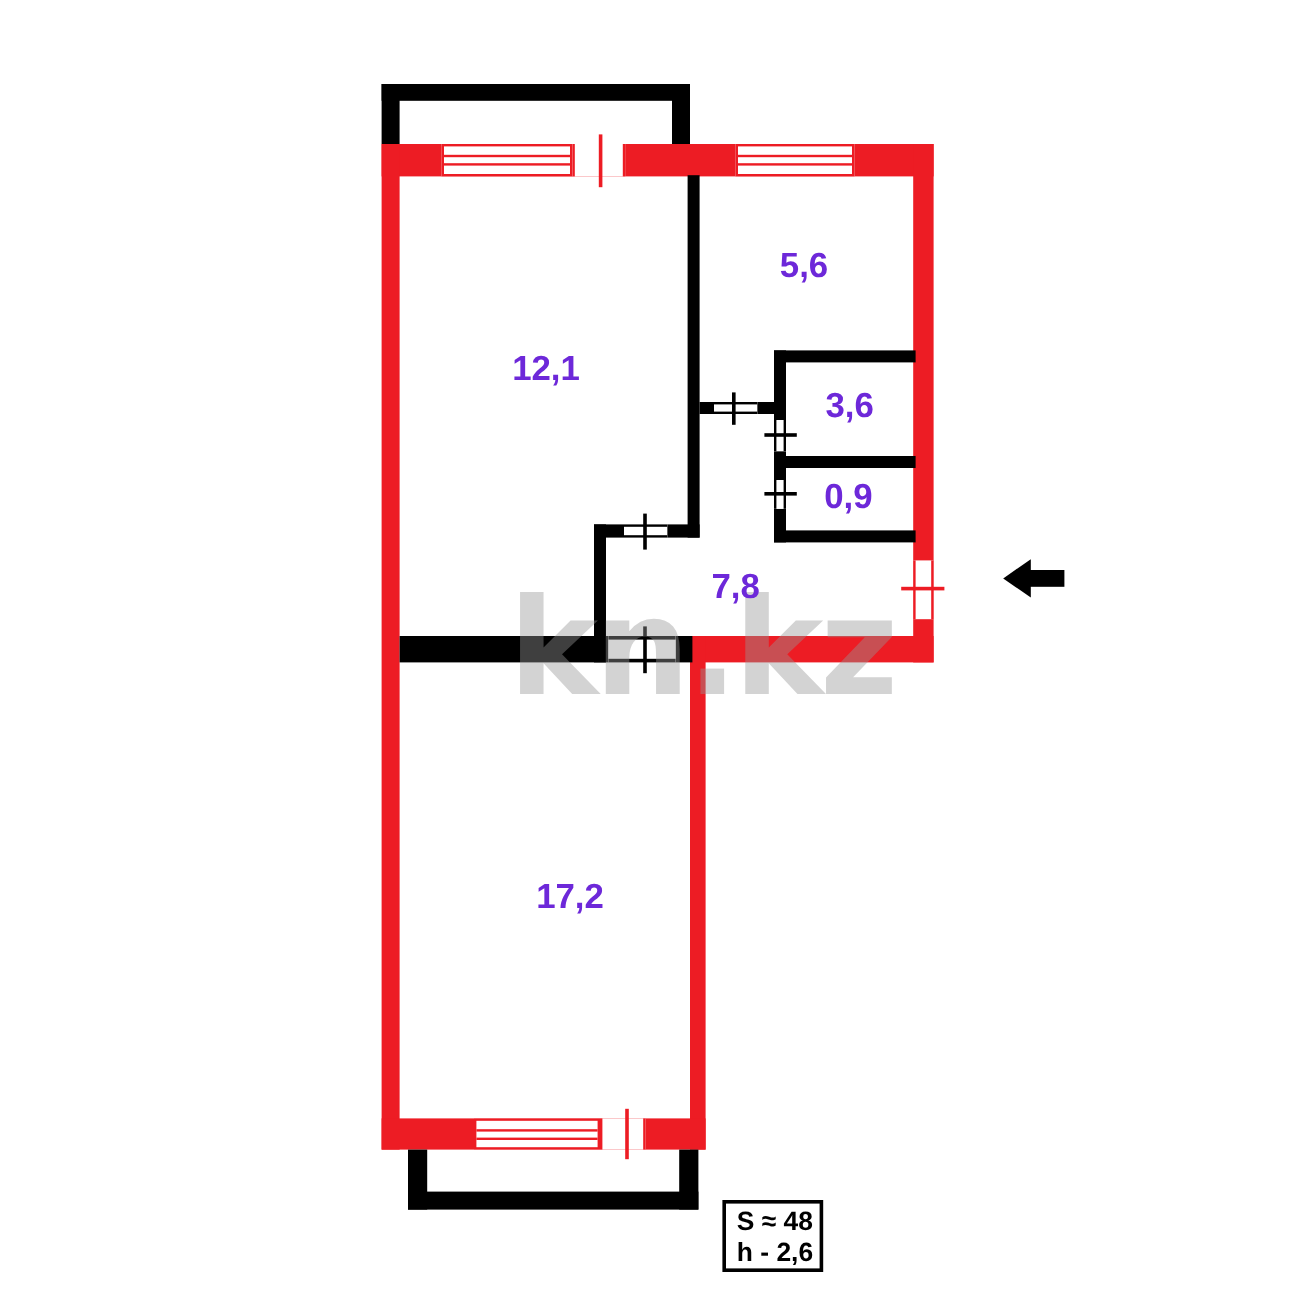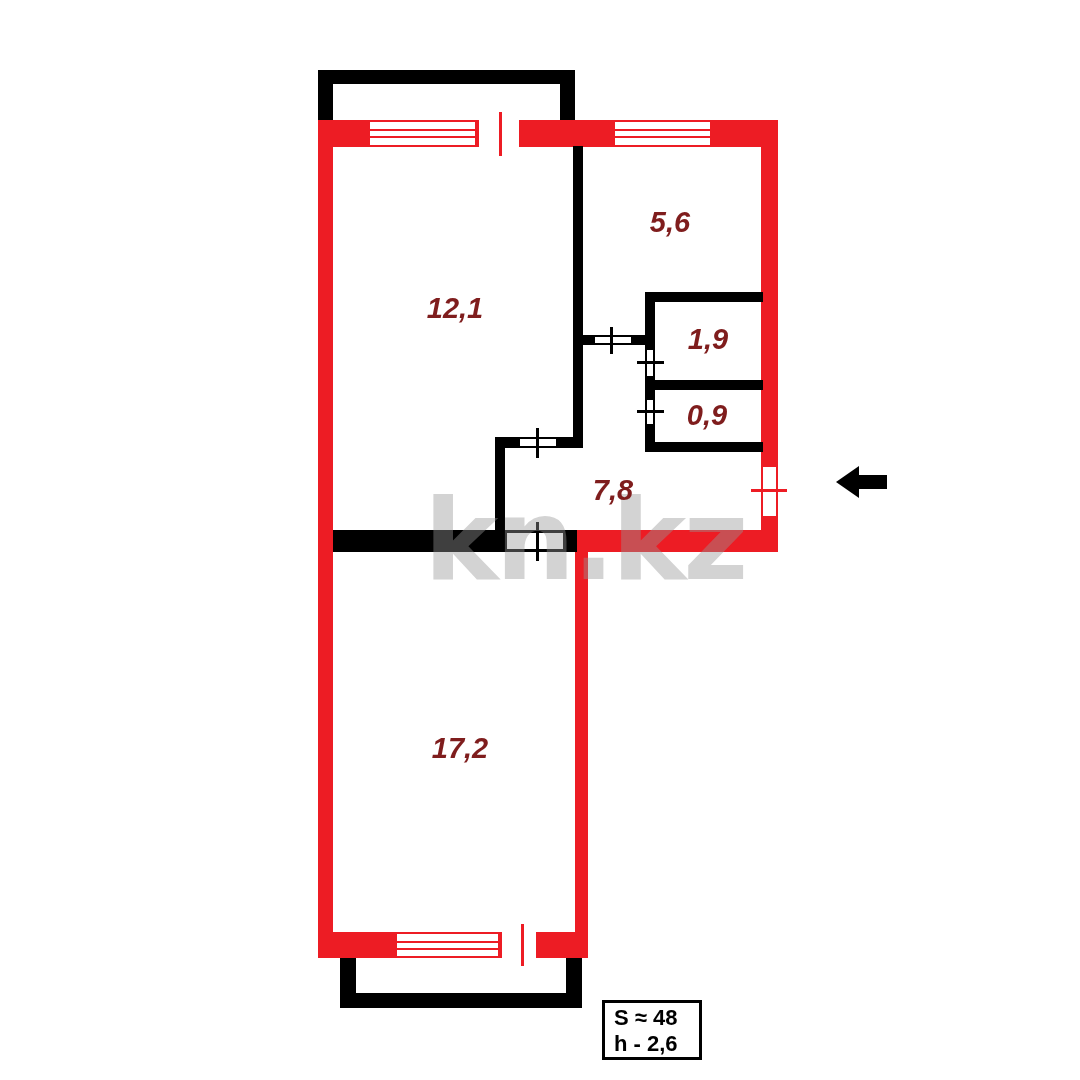--- a/index.html
+++ b/index.html
@@ -22,33 +22,33 @@
   .gap-h{position:absolute;box-sizing:border-box;background:#fff;
     border-top:2px solid #000;border-bottom:2px solid #000;}
   .gap-h3{position:absolute;box-sizing:border-box;background:#fff;
     border-top:3px solid #000;border-bottom:3px solid #000;}
   .gap-v{position:absolute;box-sizing:border-box;background:#fff;
     border-left:2px solid #000;border-right:2px solid #000;}
   .tick{position:absolute;background:#000;}
   .rtick{position:absolute;background:#ED1C24;}
   .label{
     position:absolute;transform:translate(-50%,-50%);
-    font-weight:bold;font-size:29px;color:#7f1d1d;white-space:nowrap;font-style:italic;
+    font-weight:bold;font-size:29px;color:#6d28d9;white-space:nowrap;
   }
   .watermark{
     position:absolute;left:424px;top:484px;font-weight:bold;font-size:112px;
     line-height:1;letter-spacing:-3px;color:rgba(150,150,150,0.42);
     font-family:"DejaVu Sans",sans-serif;z-index:30;pointer-events:none;
   }
   .arrow-head{position:absolute;left:836px;top:466px;width:0;height:0;
     border-top:16px solid transparent;border-bottom:16px solid transparent;
     border-right:23px solid #000;}
   .arrow-shaft{position:absolute;left:857px;top:475px;width:30px;height:14px;background:#000;}
   .legend{
-    position:absolute;left:602px;top:1000px;width:100px;height:60px;
+    position:absolute;left:602px;top:1000px;width:84px;height:60px;
     box-sizing:border-box;border:3px solid #000;background:#fff;
     font-weight:bold;font-size:22px;line-height:26px;color:#000;
     padding:2px 0 0 9px;white-space:nowrap;
   }
   .z10{z-index:10}.z20{z-index:20}.z40{z-index:40}
 </style>
 </head>
 <body>
 
 <div class="canvas">
@@ -104,24 +104,24 @@
   <div class="gap-h3 z10" style="left:507px;top:530px;width:56px;height:22px"></div>
   <div class="bw" style="left:563px;top:530px;width:14px;height:22px"></div>
   <div class="tick z20" style="left:536px;top:522px;width:3px;height:39px"></div>
 
   <div class="bw" style="left:340px;top:958px;width:16px;height:50px"></div>
   <div class="bw" style="left:340px;top:993px;width:242px;height:15px"></div>
   <div class="bw" style="left:566px;top:958px;width:16px;height:50px"></div>
 
   <div class="label z40" style="left:455px;top:308px">12,1</div>
   <div class="label z40" style="left:670px;top:222px">5,6</div>
-  <div class="label z40" style="left:708px;top:339px">1,9</div>
+  <div class="label z40" style="left:708px;top:339px">3,6</div>
   <div class="label z40" style="left:707px;top:415px">0,9</div>
   <div class="label z40" style="left:613px;top:490px">7,8</div>
-  <div class="label z40" style="left:460px;top:748px">17,2</div>
+  <div class="label z40" style="left:475px;top:748px">17,2</div>
 
   <div class="watermark">kn.kz</div>
 
   <div>
     <div class="arrow-head"></div>
     <div class="arrow-shaft"></div>
   </div>
 
   <div class="legend">
     <div>S ≈ 48</div>

